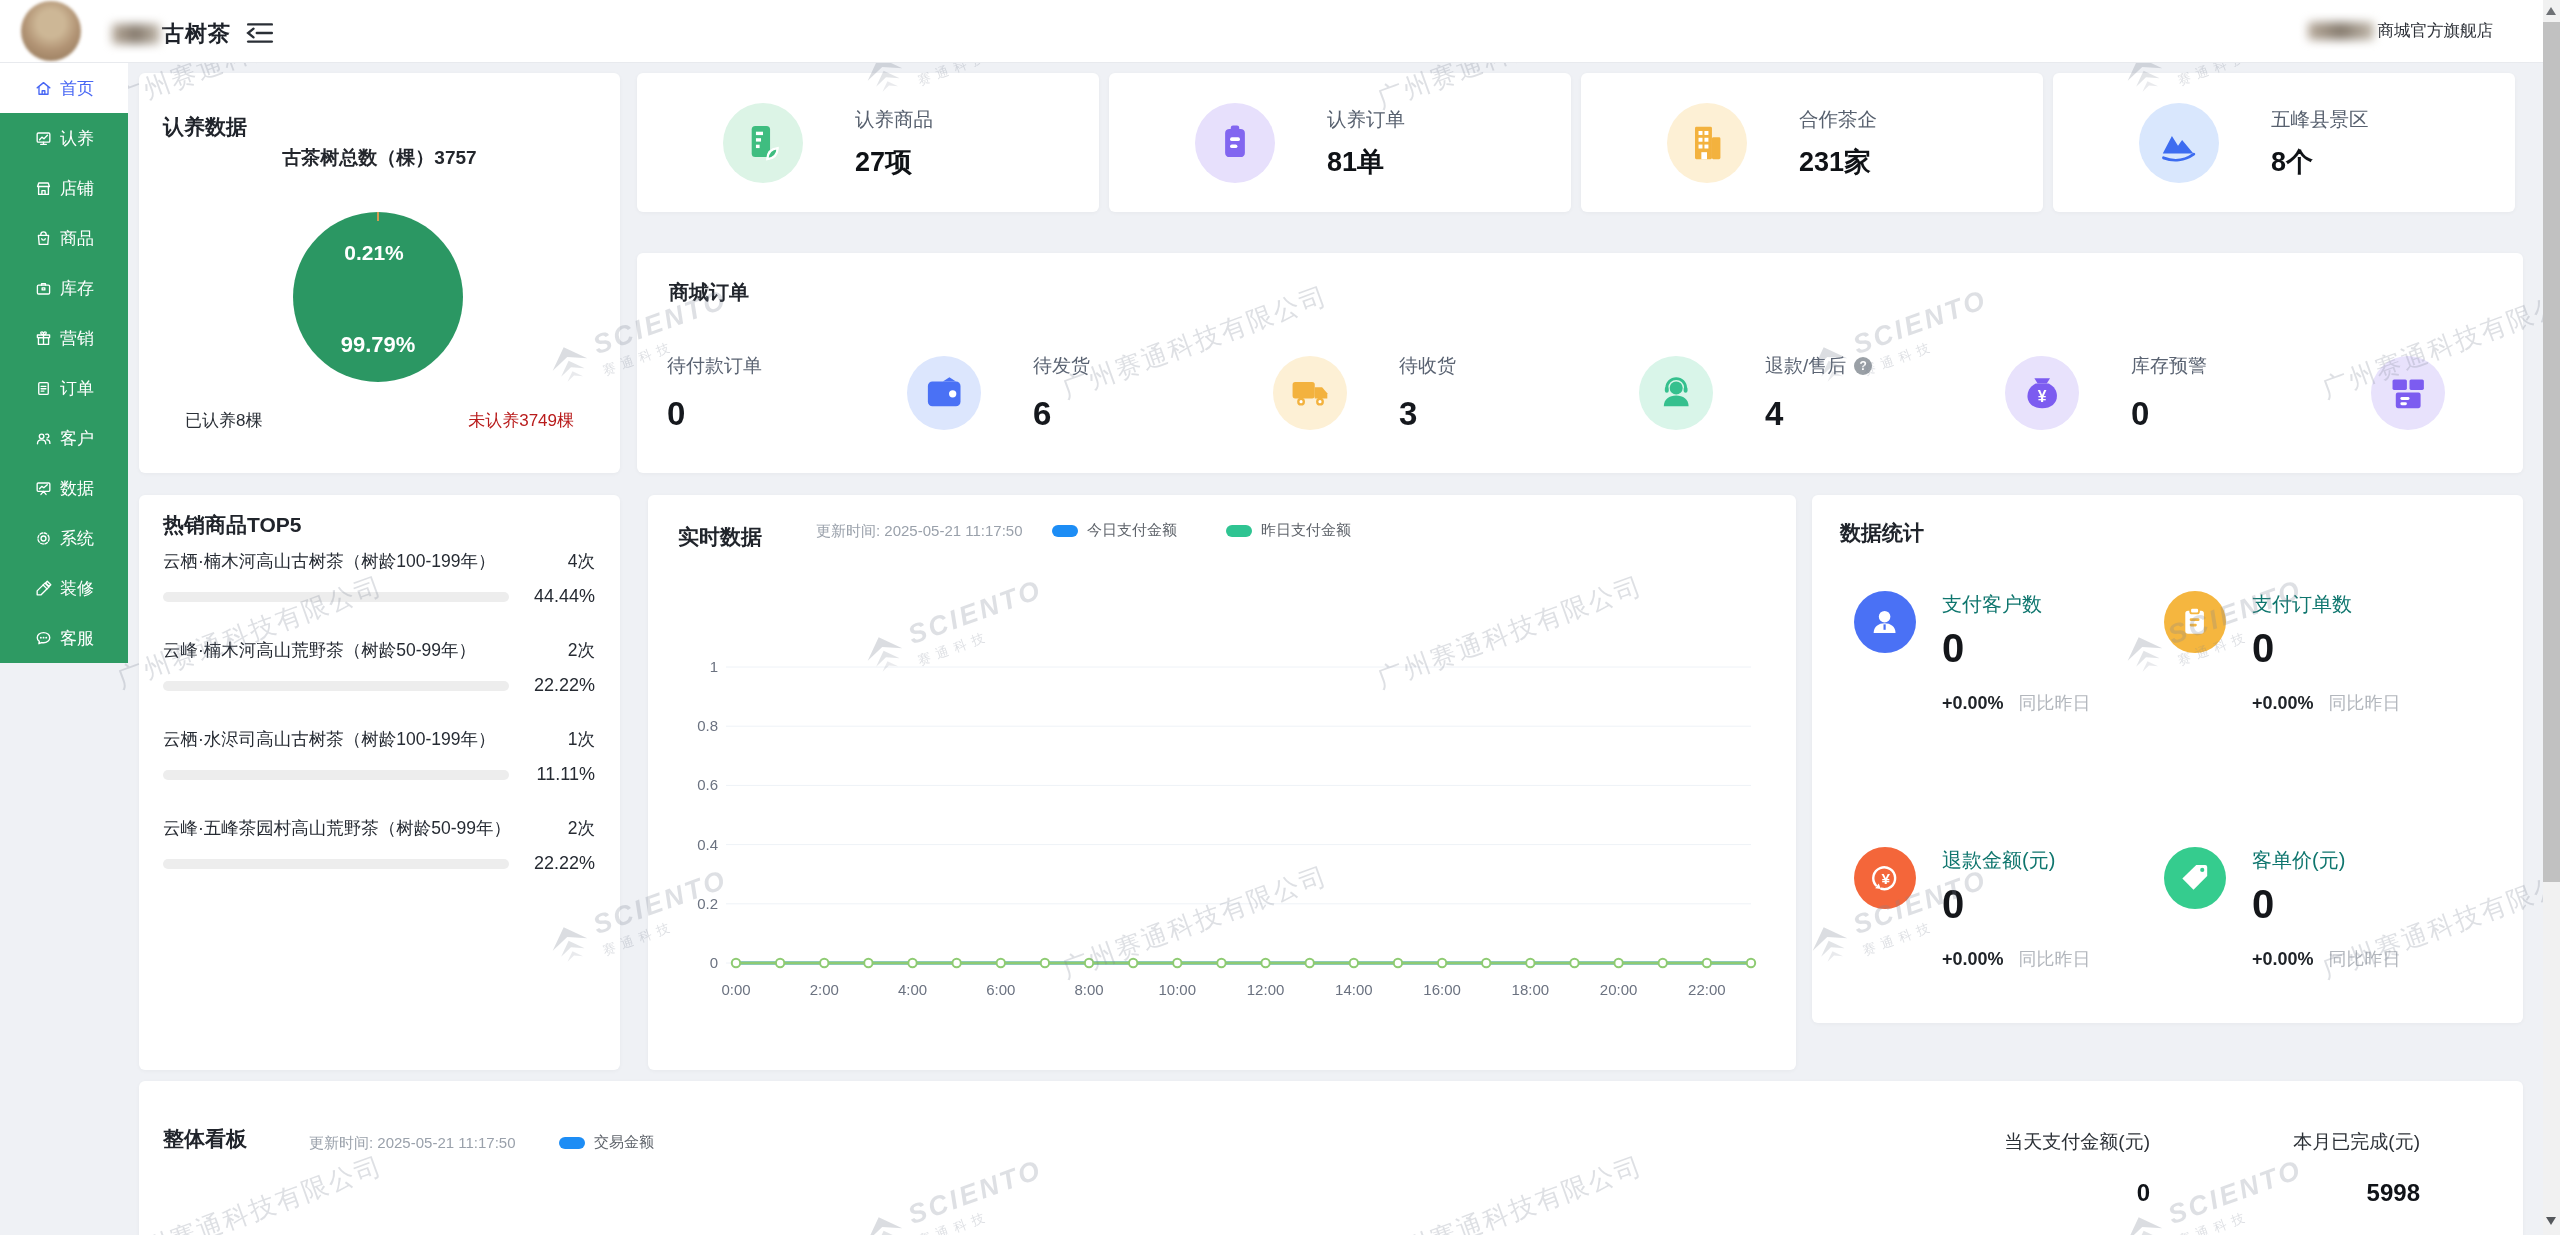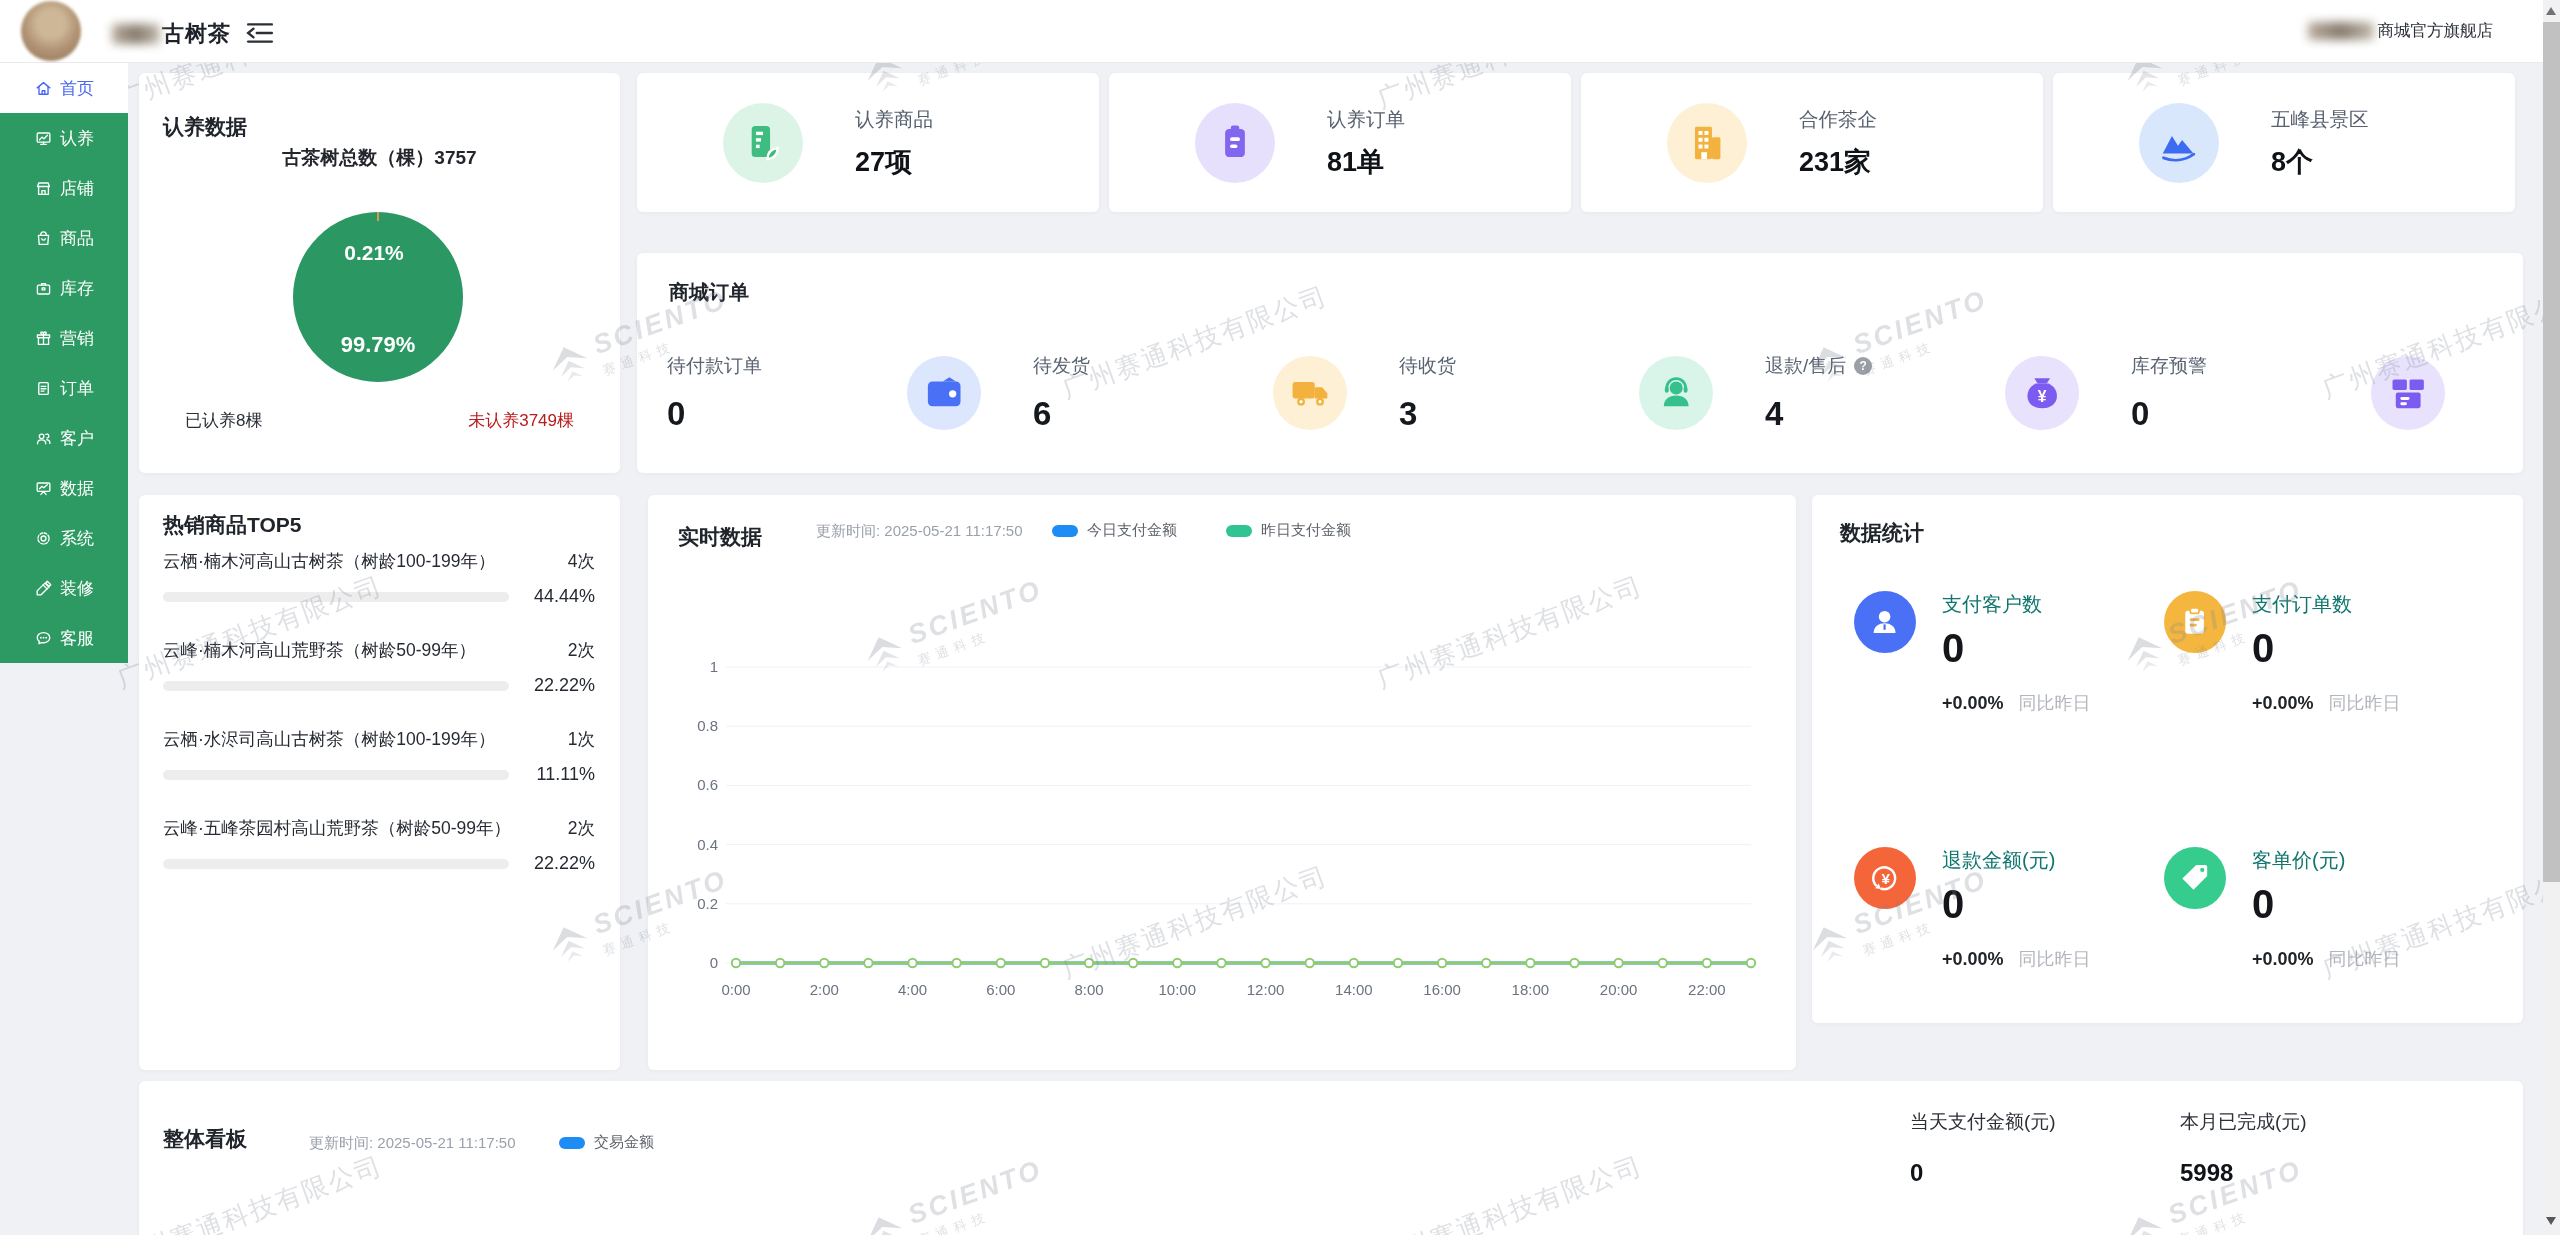--- a/index.html
+++ b/index.html
@@ -87,21 +87,21 @@
   .ds-value { font-size:40px; font-weight:bold; color:#14161a; margin-top:8px; }
   .ds-delta { margin-top:20px; font-size:18px; }
   .ds-delta b { color:#1f2328; }
   .ds-delta span { color:#b3b7bd; margin-left:10px; }
 
   
   #overview-card { left:139px; top:1081px; width:2384px; height:190px; }
   #overview-card .card-title { position:absolute; left:24px; top:44px; font-size:21px; }
   .ov-updated { position:absolute; left:170px; top:53px; font-size:15px; color:#9aa1ab; }
   .ov-legend { top:52px; left:420px; }
-  .ov-stat { position:absolute; width:240px; text-align:left; top:28px; }
+  .ov-stat { position:absolute; width:240px; text-align:right; top:48px; }
   .ov-stat .lbl { font-size:19px; color:#2c3137; }
   .ov-stat .val { font-size:24px; font-weight:bold; color:#101318; margin-top:24px; }
 
   
   .wm { position:absolute; transform:rotate(-20deg); color:rgba(125,133,146,.25); z-index:3; pointer-events:none; white-space:nowrap; }
   .wm-text { font-size:26px; letter-spacing:2px; }
   .wm-logo { display:flex; align-items:center; gap:8px; }
   .wm-logo svg { width:42px; height:42px; fill:rgba(125,133,146,.28); }
   .wm-col b { display:block; font-size:27px; font-style:italic; letter-spacing:3px; }
   .wm-col i { display:block; font-style:normal; font-size:13px; letter-spacing:6px; margin-top:2px; }

